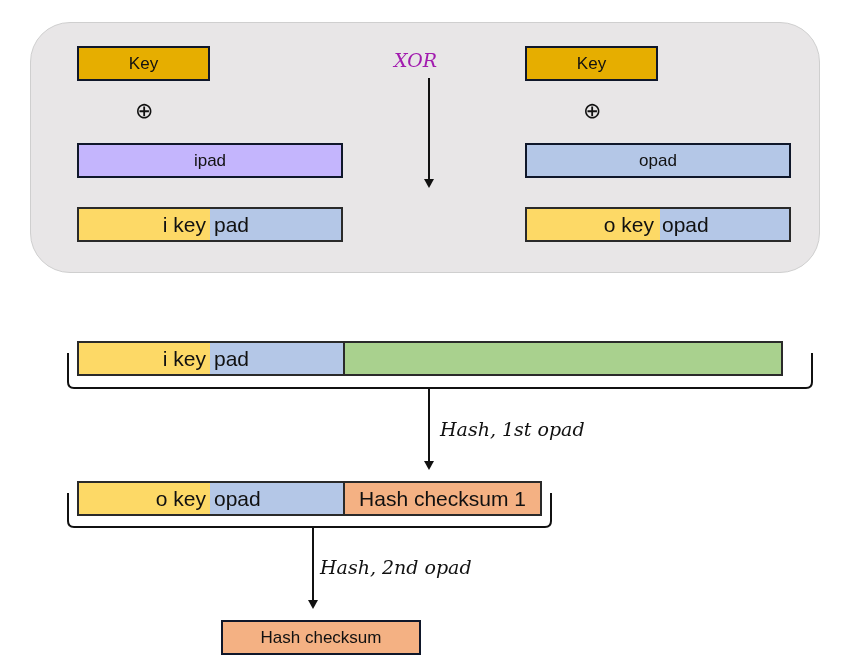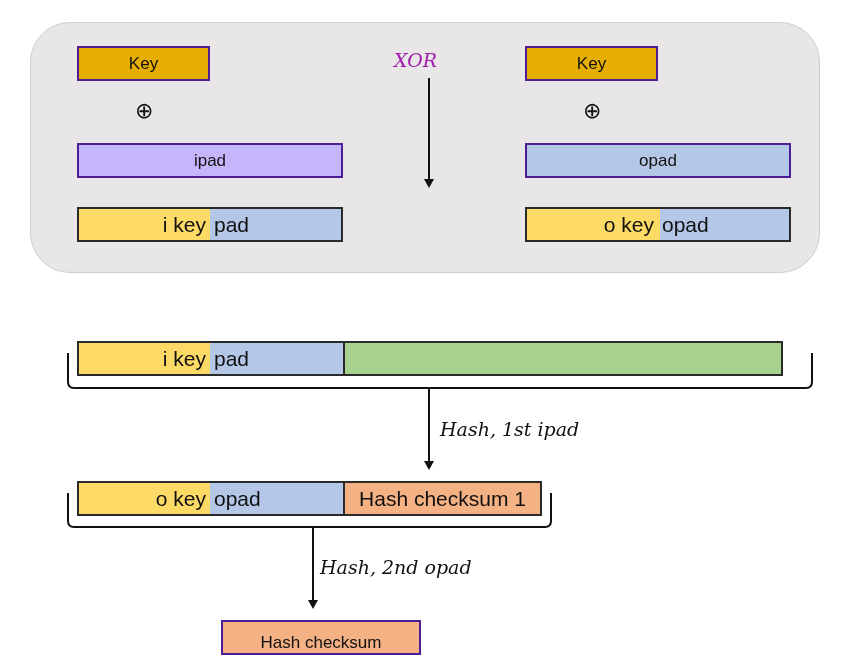--- a/index.html
+++ b/index.html
@@ -1,20 +1,20 @@
 <!DOCTYPE html>
 <html><head>
 <meta charset="utf-8">
 <style>
   html, body { margin: 0; padding: 0; background: #ffffff; }
   body { width: 850px; height: 667px; position: relative; overflow: hidden;
          font-family: "Liberation Sans", "DejaVu Sans", sans-serif; }
   .panel { position: absolute; left: 30px; top: 22px; width: 790px; height: 251px;
            background: #E8E6E7; border: 1px solid #cfcfcf; border-radius: 40px; box-sizing: border-box; }
-  .box { position: absolute; height: 35px; box-sizing: border-box; border: 2px solid #4c1d95;
+  .box { position: absolute; height: 35px; box-sizing: border-box; border: 2px solid #0f172a;
          display: flex; align-items: center; justify-content: center; font-size: 17px; color: #111; }
   .seg { position: absolute; top: 0; bottom: 0; }
   .split { position: absolute; height: 35px; box-sizing: border-box; border: 2px solid #2a2a2a; overflow: hidden; }
   .split .txt { position: absolute; top: 0; bottom: 0; display: flex; align-items: center; font-size: 21px; color: #111; white-space: nowrap; }
   .xor { position: absolute; font-family: "DejaVu Serif", "Liberation Serif", serif; font-style: italic; font-size: 19px; color: #a21caf; }
   .oplus { position: absolute; font-size: 22px; color: #111; font-family: "DejaVu Sans", sans-serif; }
   .label { position: absolute; font-family: "DejaVu Serif", "Liberation Serif", serif; font-style: italic; font-size: 19px; color: #111; white-space: nowrap; }
   svg.overlay { position: absolute; left: 0; top: 0; }
 </style>
 </head>
@@ -52,33 +52,33 @@
   <span class="txt" style="left:135px;">opad</span>
 </div>
 
 <div class="split" style="left:77px; top:341px; width:706px;">
   <div class="seg" style="left:0; width:131px; background:#FDD966;"></div>
   <div class="seg" style="left:131px; width:133px; background:#B4C7E7;"></div>
   <div class="seg" style="left:264px; right:0; background:#A9D18E; border-left:2px solid #2a2a2a;"></div>
   <span class="txt" style="right:575px;">i key</span>
   <span class="txt" style="left:135px;">pad</span>
 </div>
-<div class="label" style="left:440px; top:418px;">Hash, 1st ipad</div>
+<div class="label" style="left:440px; top:418px;">Hash, 1st opad</div>
 
 <div class="split" style="left:77px; top:481px; width:465px;">
   <div class="seg" style="left:0; width:131px; background:#FDD966;"></div>
   <div class="seg" style="left:131px; width:133px; background:#B4C7E7;"></div>
   <div class="seg" style="left:264px; right:0; background:#F4B183; border-left:2px solid #2a2a2a;"></div>
   <span class="txt" style="right:334px;">o key</span>
   <span class="txt" style="left:135px;">opad</span>
   <span class="txt" style="left:266px; right:0; justify-content:center;">Hash checksum 1</span>
 </div>
 <div class="label" style="left:320px; top:556px;">Hash, 2nd opad</div>
 
-<div class="box" style="left:221px; top:620px; width:200px; background:#F4B183;align-items:flex-end;">
+<div class="box" style="left:221px; top:620px; width:200px; background:#F4B183;">
   <span>Hash checksum</span>
 </div>
 
 <svg class="overlay" width="850" height="667">
   <defs>
     <marker id="ah" markerWidth="8" markerHeight="8" refX="4" refY="6" orient="auto" markerUnits="userSpaceOnUse">
       <path d="M0,0 L8,0 L4,8 z" fill="#111"></path>
     </marker>
   </defs>
   <g>

